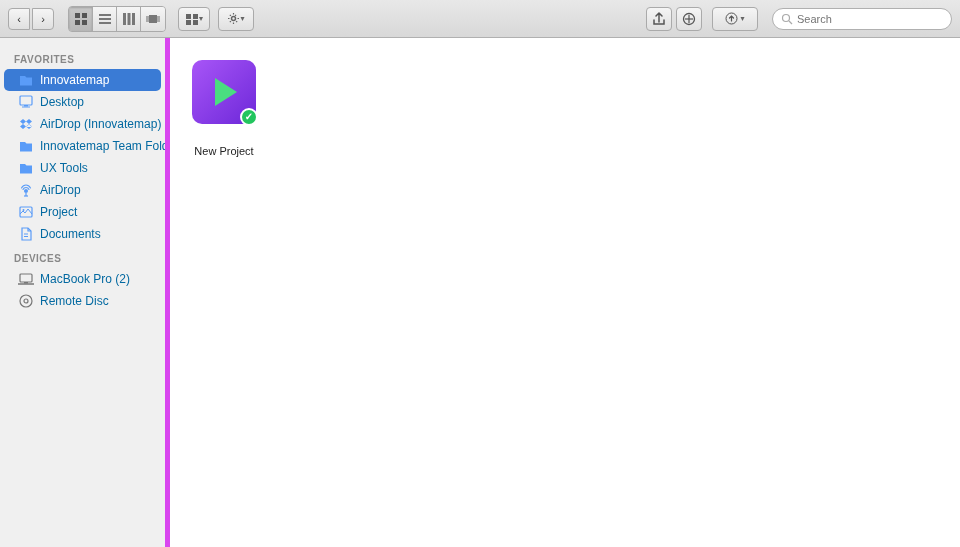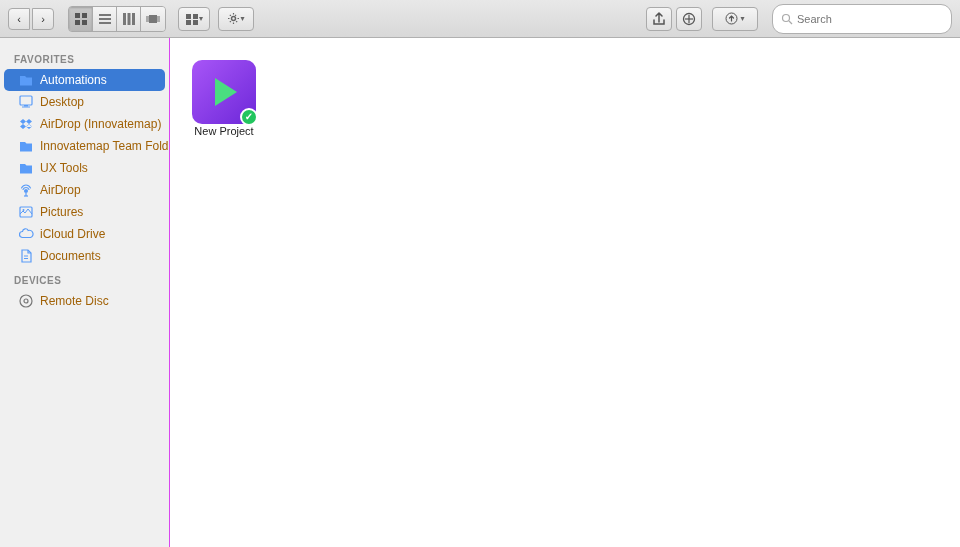--- a/index.html
+++ b/index.html
@@ -115,21 +115,21 @@
       cursor: pointer;
       gap: 2px;
       font-size: 10px;
       color: #333;
       margin-left: 4px;
     }
 
     .search-box {
       margin-left: 8px;
       width: 180px;
-      height: 30px;
+      height: 22px;
       background: #fff;
       border: 1px solid #b0b0b0;
       border-radius: 11px;
       display: flex;
       align-items: center;
       padding: 0 8px;
       gap: 4px;
       color: #999;
       font-size: 11px;
     }
@@ -139,21 +139,21 @@
       display: flex;
       flex: 1;
       overflow: hidden;
     }
 
     
     .sidebar {
       width: 170px;
       min-width: 170px;
       background: #f0f0f0;
-      border-right: 1px solid #d946ef;
+      border-right: 5px solid #d946ef;
       overflow-y: auto;
       padding: 8px 0;
     }
 
     .sidebar-section-label {
       font-size: 10px;
       font-weight: 700;
       color: #888;
       text-transform: uppercase;
       padding: 8px 14px 4px 14px;
@@ -161,21 +161,21 @@
     }
 
     .sidebar-item {
       display: flex;
       align-items: center;
       padding: 3px 8px 3px 14px;
       cursor: pointer;
       border-radius: 5px;
       margin: 0 4px;
       gap: 6px;
-      color: #a16207;
+      color: #0369a1;
     }
 
     .sidebar-item.active {
       background: #3a7bd5;
       color: #fff;
     }
 
     .sidebar-item.active .sidebar-icon {
       color: #fff;
     }
@@ -210,21 +210,21 @@
       display: flex;
       flex-wrap: wrap;
       gap: 16px;
       align-content: flex-start;
     }
 
     .file-item {
       display: flex;
       flex-direction: column;
       align-items: center;
-      gap: 1px;
+      gap: 21px;
       cursor: pointer;
       padding: 6px;
       border-radius: 6px;
     }
 
     .file-icon {
       width: 64px;
       height: 64px;
       position: relative;
     }
@@ -398,21 +398,21 @@
   <div class="sidebar">
 
     <div class="sidebar-section-label">Favorites</div>
 
     <div class="sidebar-item active">
       <span class="sidebar-icon">
         <svg width="14" height="14" viewBox="0 0 14 14">
           <path d="M1 3h5l1.5 1.5H13v8H1z" fill="#5a9cf8"></path>
         </svg>
       </span>
-      <span class="sidebar-label">Automations</span>
+      <span class="sidebar-label">Innovatemap</span>
     </div>
 
     <div class="sidebar-item">
       <span class="sidebar-icon">
         <svg width="14" height="14" viewBox="0 0 14 14">
           <rect x="1" y="1" width="12" height="9" rx="1" fill="none" stroke="#5a9cf8" stroke-width="1.2"></rect>
           <rect x="5" y="10" width="4" height="1.5" fill="#5a9cf8"></rect>
           <rect x="3" y="11.5" width="8" height="1" fill="#5a9cf8"></rect>
         </svg>
       </span>
@@ -462,48 +462,50 @@
 
 
     <div class="sidebar-item">
       <span class="sidebar-icon">
         <svg width="14" height="14" viewBox="0 0 14 14">
           <rect x="1" y="2" width="12" height="10" rx="1" fill="none" stroke="#5a9cf8" stroke-width="1.2"></rect>
           <circle cx="4.5" cy="5" r="1" fill="#5a9cf8"></circle>
           <path d="M1 9l3-3 2 2 3-4 4 5" fill="none" stroke="#5a9cf8" stroke-width="1"></path>
         </svg>
       </span>
-      <span class="sidebar-label">Pictures</span>
-    </div>
-
-
-
-    <div class="sidebar-item">
-      <span class="sidebar-icon">
-        <svg width="15" height="12" viewBox="0 0 15 12">
-          <path d="M11.5 9.5H3.5a3 3 0 010-6 3 3 0 015.7-1A3 3 0 0111.5 9.5z" fill="none" stroke="#5a9cf8" stroke-width="1.2"></path>
-        </svg>
-      </span>
-      <span class="sidebar-label">iCloud Drive</span>
-    </div>
+      <span class="sidebar-label">Project</span>
+    </div>
+
+
+
 
     <div class="sidebar-item">
       <span class="sidebar-icon">
         <svg width="14" height="14" viewBox="0 0 14 14">
           <path d="M3 1h6l3 3v9H3z" fill="none" stroke="#5a9cf8" stroke-width="1.2"></path>
           <path d="M9 1v3h3" fill="none" stroke="#5a9cf8" stroke-width="1.2"></path>
           <line x1="5" y1="7" x2="9" y2="7" stroke="#5a9cf8" stroke-width="1"></line>
           <line x1="5" y1="9.5" x2="9" y2="9.5" stroke="#5a9cf8" stroke-width="1"></line>
         </svg>
       </span>
       <span class="sidebar-label">Documents</span>
     </div>
 
     <div class="sidebar-section-label">Devices</div>
 
+    <div class="sidebar-item">
+      <span class="sidebar-icon">
+        <svg width="16" height="12" viewBox="0 0 16 12">
+          <rect x="2" y="1" width="12" height="8" rx="1" fill="none" stroke="#777" stroke-width="1.2"></rect>
+          <line x1="0" y1="11" x2="16" y2="11" stroke="#777" stroke-width="1.5"></line>
+          <rect x="6" y="9" width="4" height="1.5" fill="#777"></rect>
+        </svg>
+      </span>
+      <span class="sidebar-label">MacBook Pro (2)</span>
+    </div>
 
     <div class="sidebar-item">
       <span class="sidebar-icon">
         <svg width="14" height="14" viewBox="0 0 14 14">
           <circle cx="7" cy="7" r="6" fill="none" stroke="#777" stroke-width="1.2"></circle>
           <circle cx="7" cy="7" r="2" fill="none" stroke="#777" stroke-width="1.2"></circle>
         </svg>
       </span>
       <span class="sidebar-label">Remote Disc</span>
     </div>

